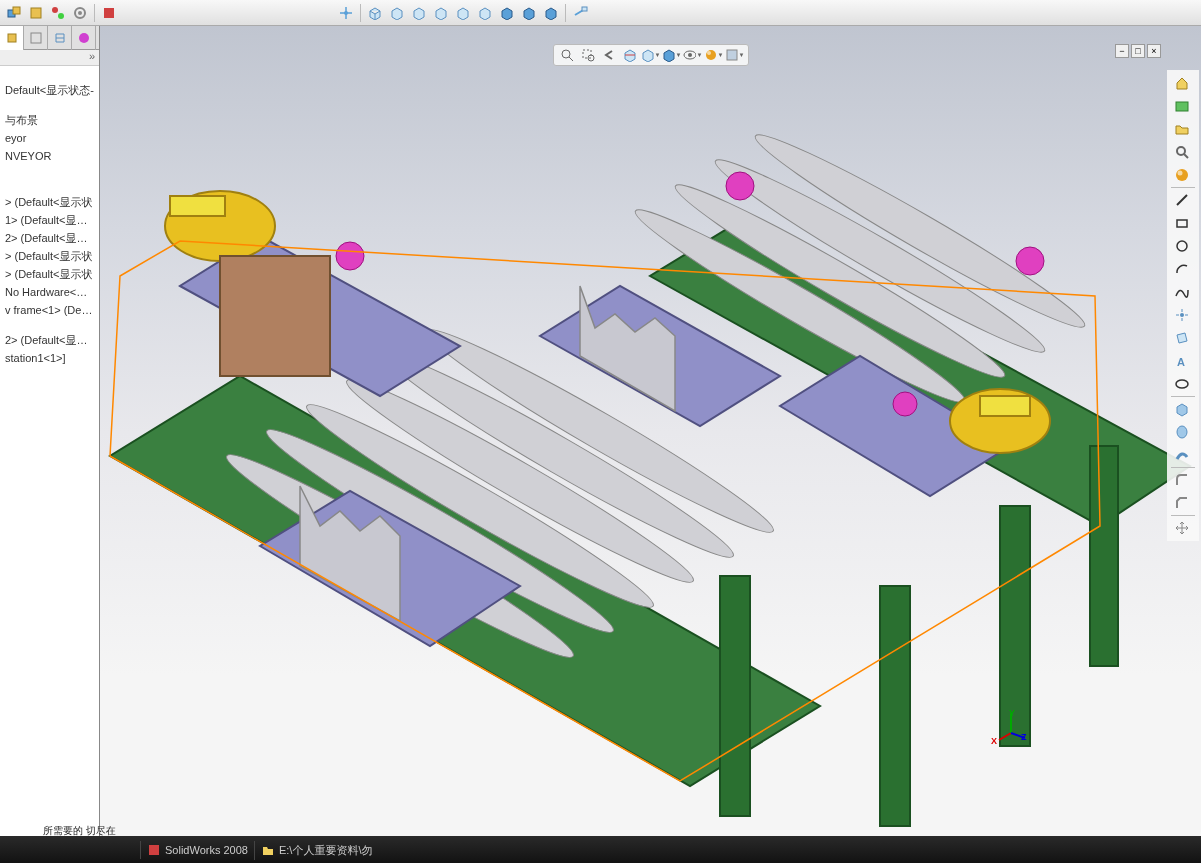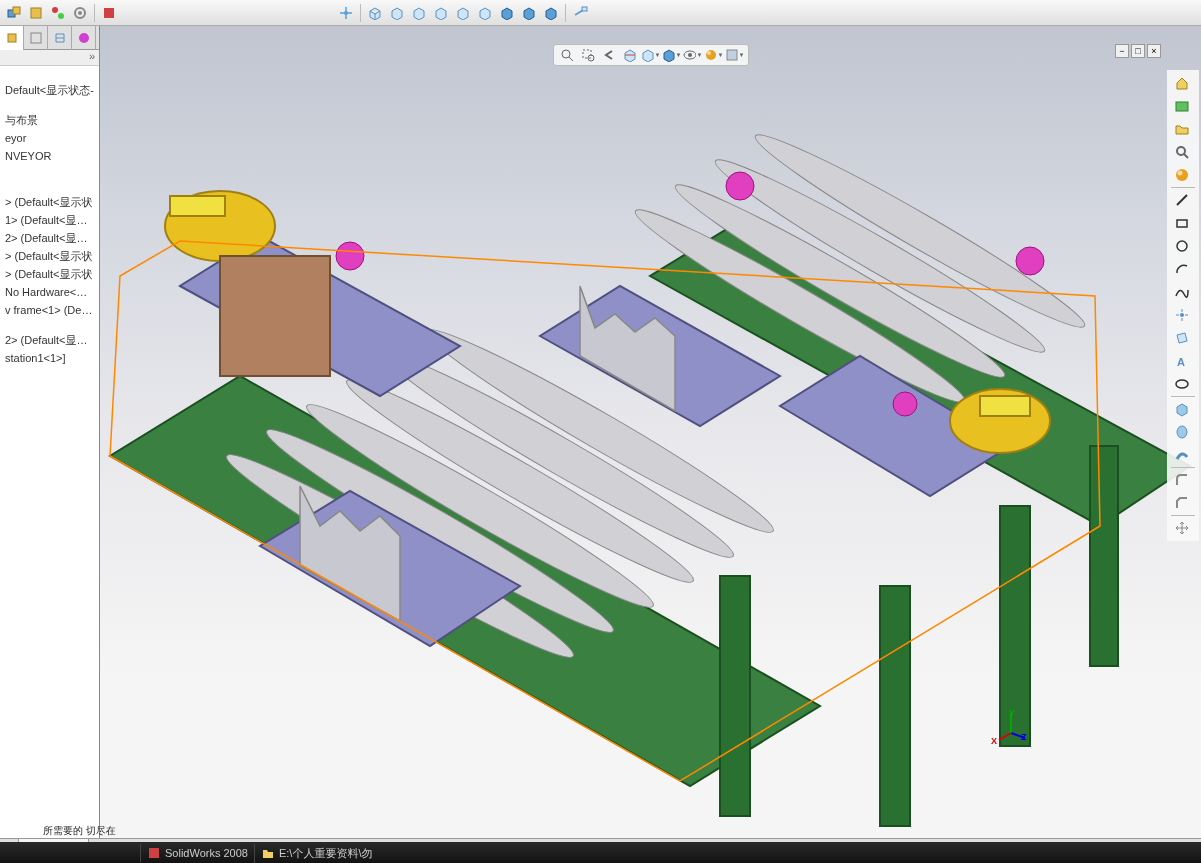--- a/index.html
+++ b/index.html
@@ -33,21 +33,21 @@
 .cad-scene { position: absolute; inset: 0; }
 .triad { position: absolute; bottom: 90px; right: 170px; width: 40px; height: 40px; }
 .triad .axis { position: absolute; font-size: 9px; font-weight: bold; }
 .triad .x { color: #d00; left: 0; top: 28px; }
 .triad .y { color: #0a0; left: 18px; top: 0; }
 .triad .z { color: #00d; left: 30px; top: 24px; }
 
 .bottom-tabs { position: absolute; left: 0; bottom: 0; height: 25px; width: 100%; background: #e0e0e0; border-top: 1px solid #999; display: flex; align-items: flex-start; }
 .bottom-tab { height: 20px; padding: 2px 8px; background: #f5f5f5; border: 1px solid #999; border-top: none; margin-left: 2px; font-size: 11px; cursor: pointer; }
 
-.taskbar { position: absolute; left: 0; bottom: -1px; width: 100%; height: 22px; background: linear-gradient(#2a2a2a,#111); color: #ccc; font-size: 10px; display: flex; align-items: center; }
+.taskbar { position: absolute; left: 0; bottom: -1px; width: 100%; height: 28px; background: linear-gradient(#2a2a2a,#111); color: #ccc; font-size: 10px; display: flex; align-items: center; }
 .task-item { padding: 2px 6px; display: flex; align-items: center; gap: 4px; cursor: pointer; border-left: 1px solid #444; }
 .task-item:first-child { border: none; }
 .status-text { position: absolute; left: 6px; bottom: 25px; font-size: 10px; color: #222; margin-left: 37px; }
 </style>
 </head>
 <body>
 
 <div class="top-toolbar">
   <div class="tb-icon">
       <svg width="16" height="16">

